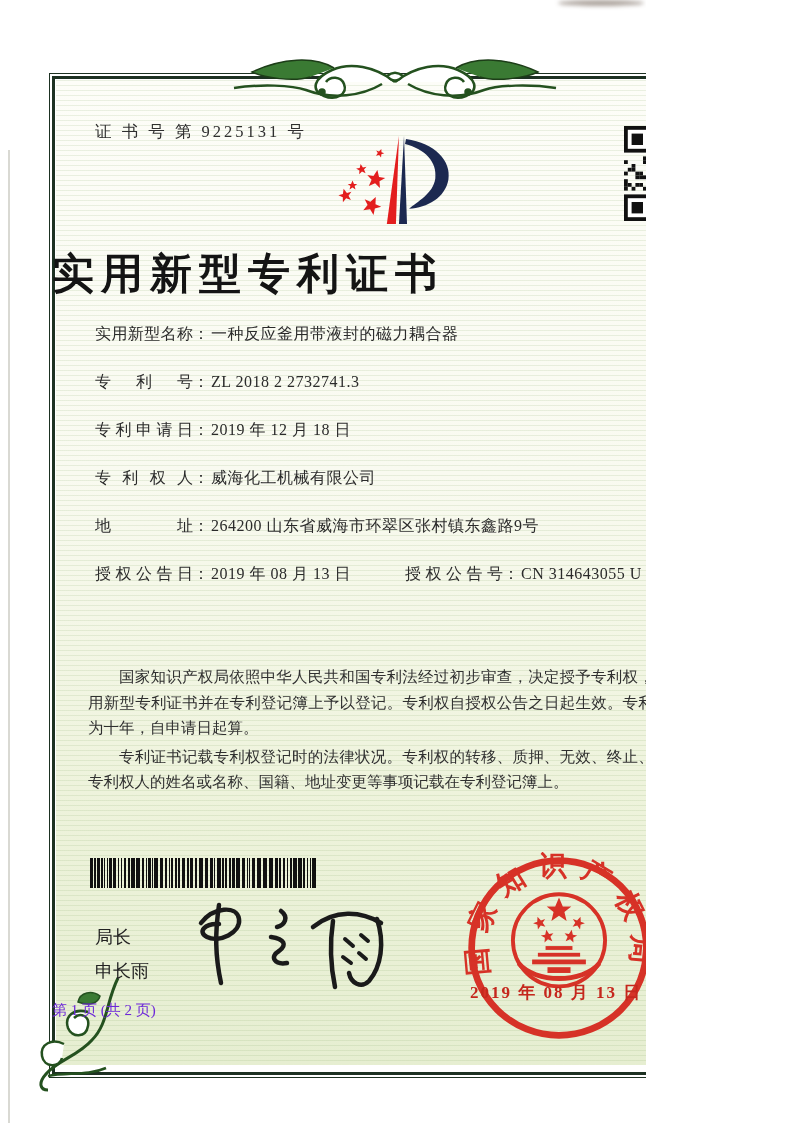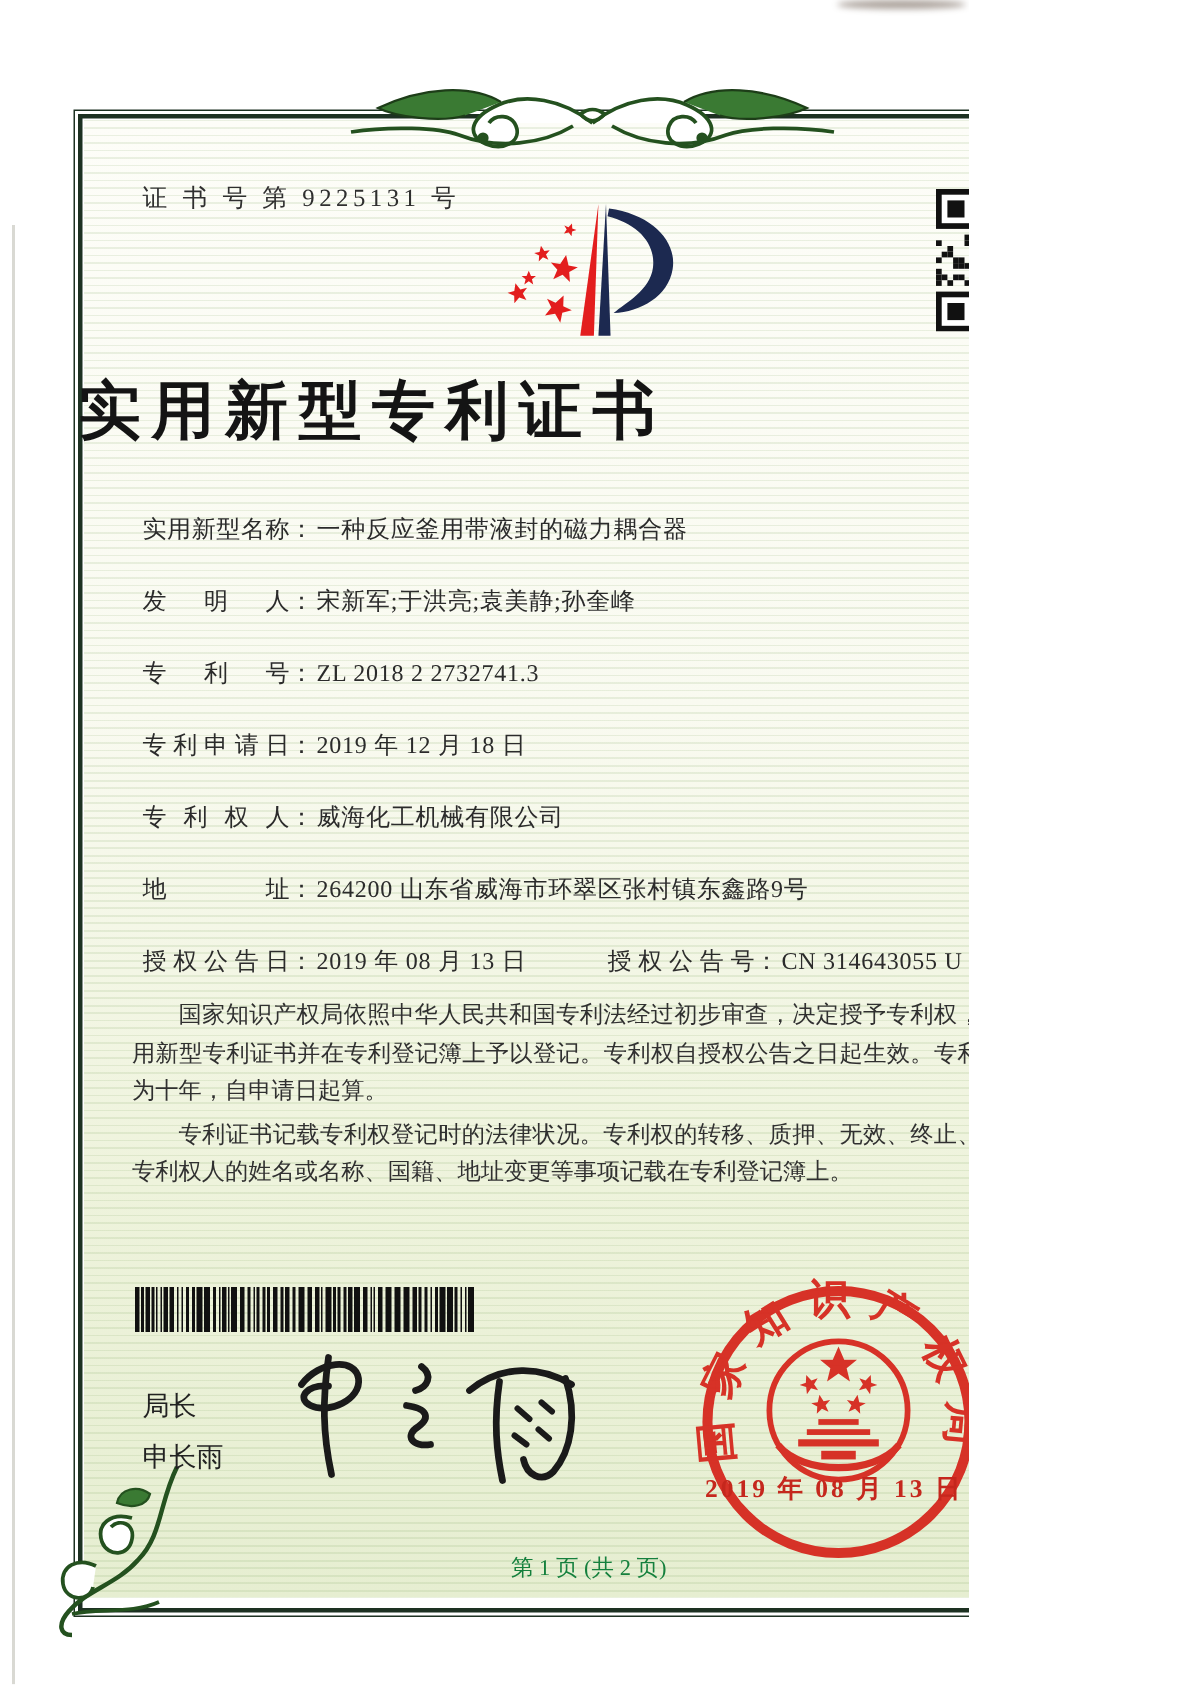--- a/index.html
+++ b/index.html
@@ -17,41 +17,41 @@
       repeating-linear-gradient(180deg, rgba(125,165,95,0.15) 0 1px, rgba(0,0,0,0) 1px 5px),
       linear-gradient(180deg,#fdfdf8 0%,#f9faf0 40%,#eef3dc 72%,#e6eed1 100%);}
   .orn{position:absolute;pointer-events:none;}
 
   .cert-no{position:absolute;left:95px;top:121px;font-size:16.5px;letter-spacing:3px;color:#2f2f2f;}
   .logo{position:absolute;left:328px;top:131px;width:152px;height:106px;}
   .qr{position:absolute;left:624px;top:126px;width:95px;height:95px;}
   .title{position:absolute;left:52px;top:246px;width:681px;
          font-size:42px;font-weight:bold;letter-spacing:7px;color:#141414;}
 
-  .fields{position:absolute;left:95px;top:343px;width:620px;font-size:16px;color:#2b2b2b;}
+  .fields{position:absolute;left:95px;top:324px;width:620px;font-size:16px;color:#2b2b2b;}
   .frow{position:relative;height:48px;}
   .f-label{display:inline-block;width:98px;text-align:justify;text-align-last:justify;vertical-align:top;}
   .f-colon{display:inline-block;width:18px;}
   .f-value{letter-spacing:.5px;}
   .grant-pair{position:absolute;left:310px;top:0;}
 
   .paras{position:absolute;left:88px;top:664px;width:626px;font-size:15.5px;line-height:25.5px;
          text-align:justify;color:#303030;}
   .paras p{margin:0 13px 3px 0;text-indent:2em;}
 
   .barcode{position:absolute;left:90px;top:858px;width:230px;height:30px;}
   .officer{position:absolute;left:95px;top:920px;font-family:Liberation Sans, sans-serif;
            font-size:18px;color:#222;line-height:34px;}
   .signature{position:absolute;left:185px;top:893px;width:230px;height:102px;}
 
   .seal{position:absolute;left:463px;top:852px;width:192px;height:192px;opacity:.95;}
   .seal-date{position:absolute;left:470px;top:981px;width:190px;font-size:17px;font-weight:bold;
              letter-spacing:2px;color:#c5271d;white-space:nowrap;}
 
-  .page-num{position:absolute;left:52px;top:1036px;width:681px;text-align:center;font-size:15px;color:#15803d;}
+  .page-num{position:absolute;left:52px;top:1001px;width:681px;font-size:15px;color:#6d28d9;}
   .back-note{position:absolute;left:52px;top:1086px;width:681px;text-align:center;font-size:15.5px;color:#2f2f2f;letter-spacing:2px;}
 </style>
 </head>
 <body>
 
 <div class="scan">
   <div class="page-edge"></div>
   <div class="smudge"></div>
   <div class="smudge2"></div>
 
@@ -303,23 +303,20 @@
       <rect x="7.6" y="76" width="11.399999999999999" height="11.399999999999999" fill="#111"></rect>
     </svg>
 
   <div class="title">实用新型专利证书</div>
 
   <div class="fields">
     <div class="frow">
       <span class="f-label">实用新型名称</span><span class="f-colon">：</span><span class="f-value">一种反应釜用带液封的磁力耦合器</span>
     </div>
     <div class="frow">
-      <span class="f-label">发明人</span><span class="f-colon">：</span><span class="f-value">宋新军;于洪亮;袁美静;孙奎峰</span>
-    </div>
-    <div class="frow">
       <span class="f-label">专利号</span><span class="f-colon">：</span><span class="f-value">ZL 2018 2 2732741.3</span>
     </div>
     <div class="frow">
       <span class="f-label">专利申请日</span><span class="f-colon">：</span><span class="f-value">2019 年 12 月 18 日</span>
     </div>
     <div class="frow">
       <span class="f-label">专利权人</span><span class="f-colon">：</span><span class="f-value">威海化工机械有限公司</span>
     </div>
     <div class="frow">
       <span class="f-label">地址</span><span class="f-colon">：</span><span class="f-value">264200 山东省威海市环翠区张村镇东鑫路9号</span>

